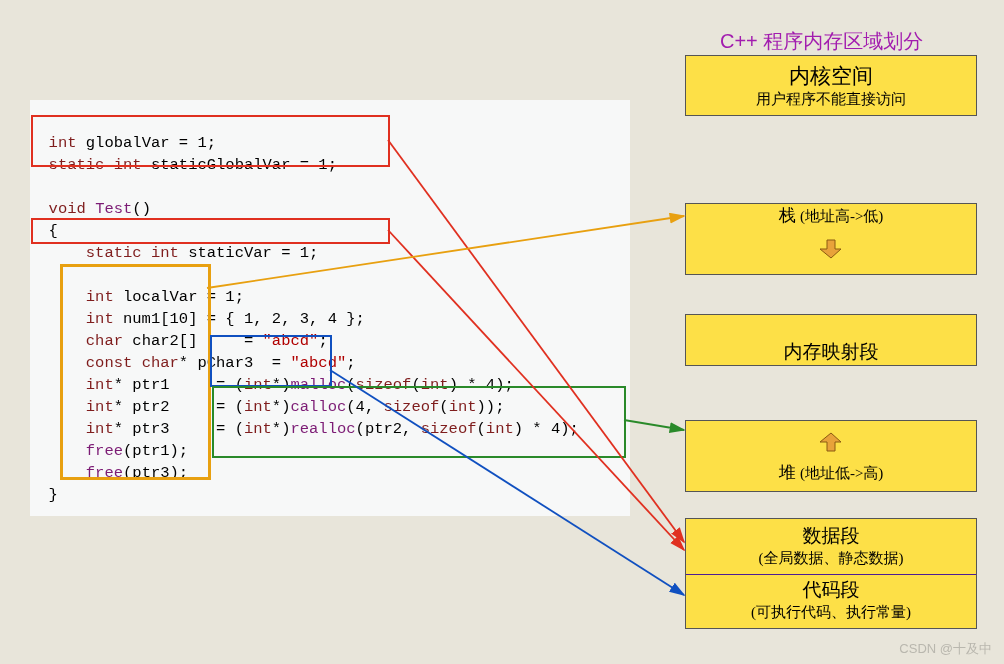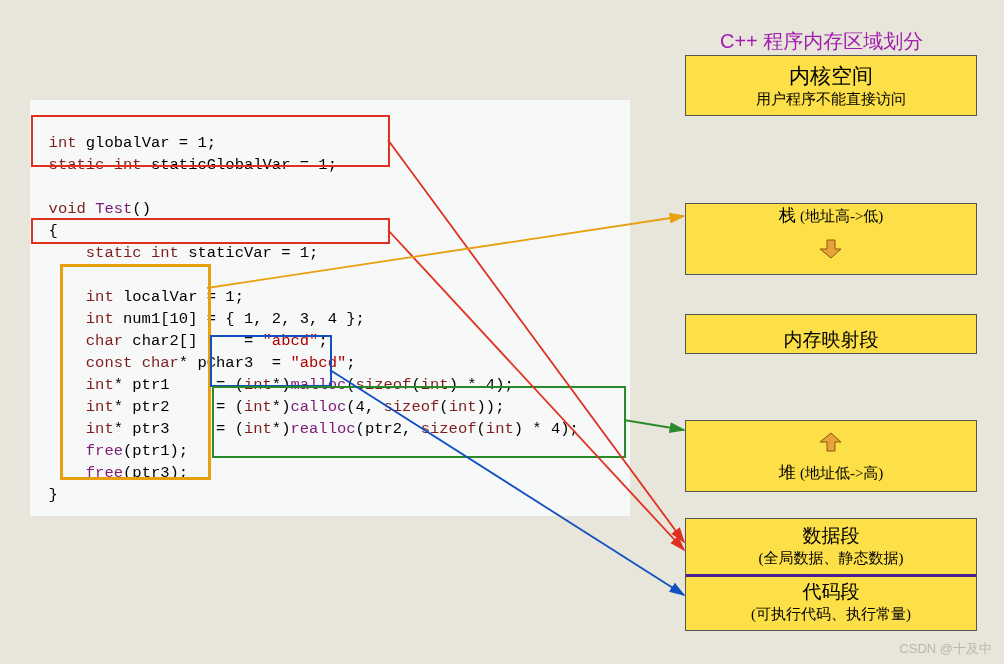--- a/index.html
+++ b/index.html
@@ -41,21 +41,21 @@
     width: 290px;
     border: 1px solid #555;
     background: #fde047;
     text-align: center;
     font-family: "KaiTi","SimSun",serif;
     font-size: 17px;
   }
   .mem-box .t1 { font-size: 21px; padding-top: 6px; }
   .mem-box .t2 { font-size: 15px; padding-bottom: 6px; }
   .sub { font-size: 15px; }
-  .code-seg { border-top: 3px solid #4c1d95; margin-top:2px; padding-top:2px;}
+  .code-seg { border-top: 1px solid #4c1d95; margin-top:2px; padding-top:2px;}
   .watermark {
     position: absolute;
     right: 12px;
     bottom: 6px;
     color: #b9b7ae;
     font-size: 13px;
     font-family: Arial, sans-serif;
     text-align: right;
   }
   .overlay-box {
@@ -105,21 +105,21 @@
 </div>
 
 <div class="mem-box" style="top:203px; height:70px;">
   <div style=""><span>栈</span> <span class="sub">(地址高-&gt;低)</span></div>
   <svg class="down-arrow" style="left:130px; top:34px;" viewBox="0 0 30 22">
     <path d="M11 2 h8 v9 h6 L15 20 L4 11 h7 z" fill="#e8a23a" stroke="#8a5a10" stroke-width="1"></path>
   </svg>
 </div>
 
 <div class="mem-box" style="top:314px;">
-  <div style="padding-top:12px; font-size:19px;">内存映射段</div>
+  <div style="padding-top:24px; font-size:19px;">内存映射段</div>
 </div>
 
 <div class="mem-box" style="top:420px; height:70px;">
   <svg class="up-arrow" style="left:130px; top:10px;" viewBox="0 0 30 22">
     <path d="M11 20 h8 v-9 h6 L15 2 L4 11 h7 z" fill="#e8a23a" stroke="#8a5a10" stroke-width="1"></path>
   </svg>
   <div style="padding-top:40px;"><span>堆</span> <span class="sub">(地址低-&gt;高)</span></div>
 </div>
 
 <div class="mem-box" style="top:518px;">

